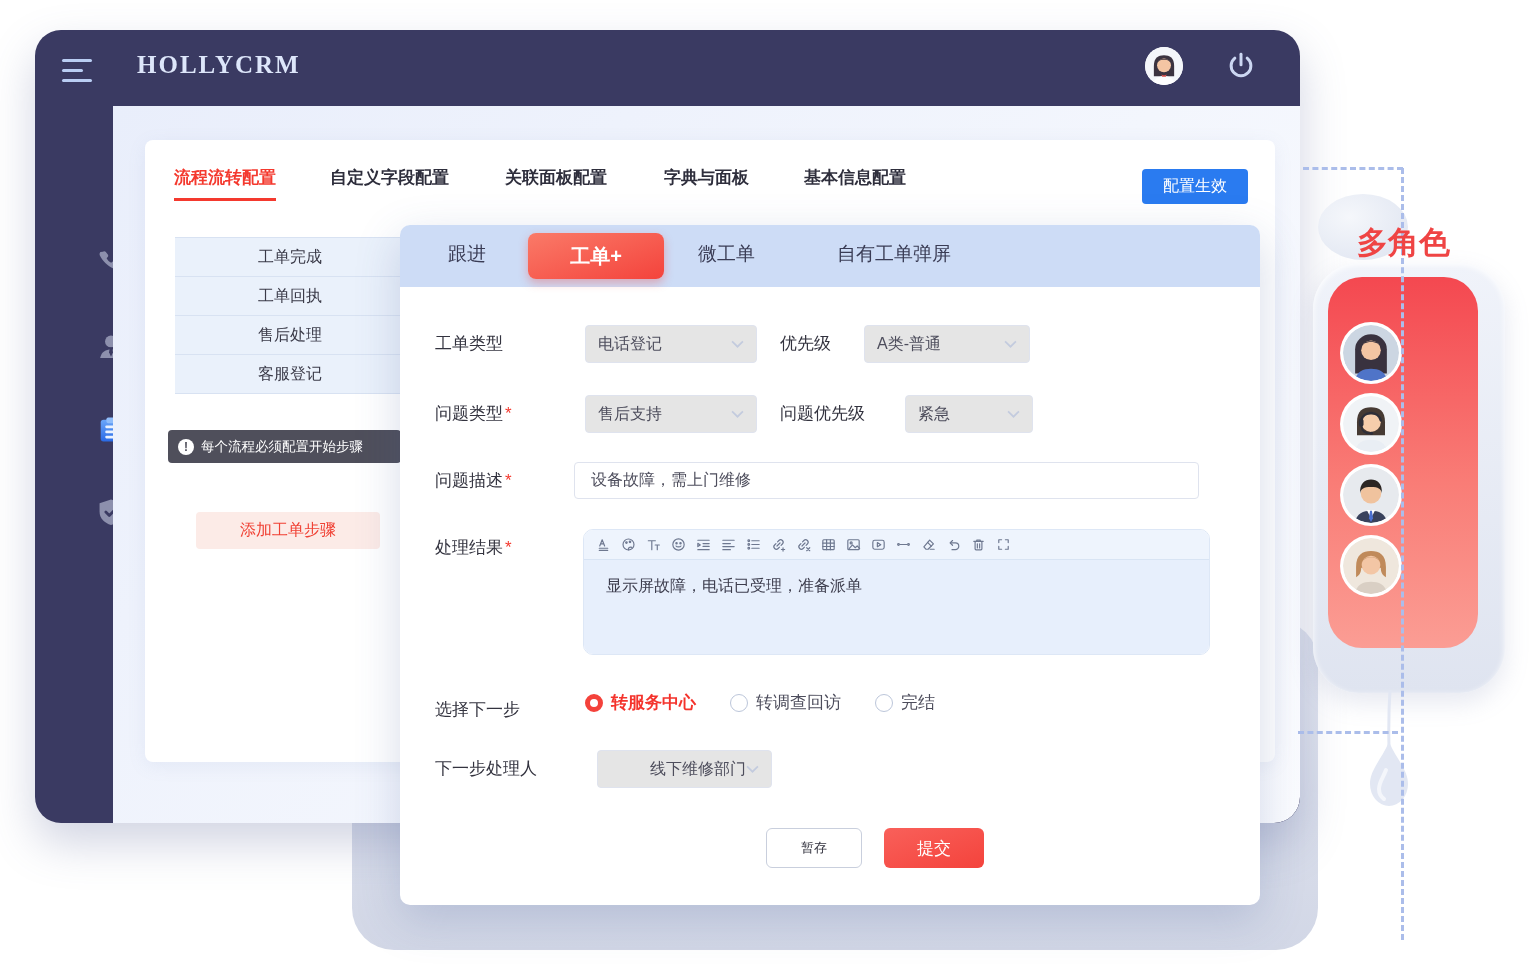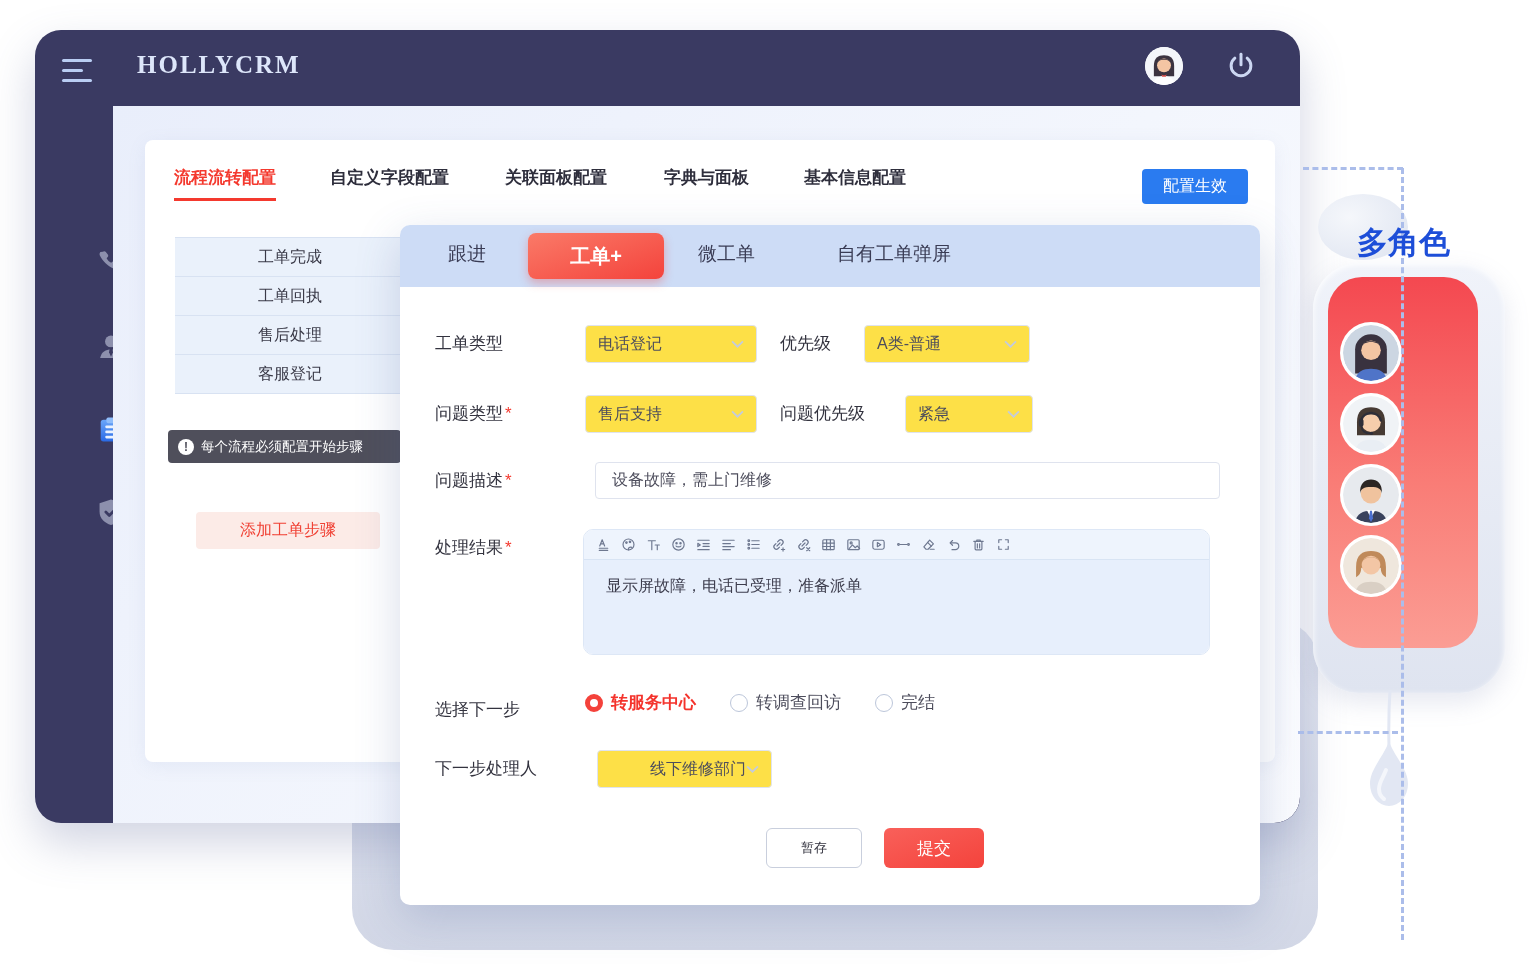--- a/index.html
+++ b/index.html
@@ -44,21 +44,21 @@
   
   .modal { left:400px; top:225px; width:860px; height:680px; background:#fff; border-radius:10px;
     box-shadow:0 14px 45px rgba(70,90,150,.22); z-index:5; }
   .mtabbar { left:0; top:0; width:860px; height:62px; background:#cddcf6; border-radius:10px 10px 0 0; }
   .mtab { position:absolute; top:16px; font-size:19px; color:#3a3c55; cursor:pointer; }
   .mtab-pill { position:absolute; left:128px; top:8px; width:136px; height:46px; border-radius:8px;
     background:linear-gradient(160deg,#fa7a68,#f4433c); color:#fff; font-size:20px; font-weight:bold;
     display:flex; align-items:center; justify-content:center; box-shadow:0 4px 10px rgba(244,67,60,.35); }
   .flabel { position:absolute; font-size:17px; color:#33333f; line-height:38px; white-space:nowrap; }
   .req { color:#f4392e; margin-left:2px; }
-  .sel { position:absolute; height:38px; background:#fde047; border:1px solid #dfe3ee; border-radius:4px;
+  .sel { position:absolute; height:38px; background:#e5e5e5; border:1px solid #dfe3ee; border-radius:4px;
     display:flex; align-items:center; justify-content:space-between; padding:0 12px;
     font-size:16px; color:#4d4d5c; cursor:pointer; }
   .txt-input { position:absolute; height:37px; background:#fff; border:1px solid #dfe3ee; border-radius:4px;
     font-size:16px; color:#4d4d5c; padding:0 16px; font-family:"Liberation Sans",sans-serif; }
   .editor { position:absolute; left:183px; top:304px; width:627px; height:126px; border-radius:10px;
     overflow:hidden; border:1px solid #dde7f6; }
   .ed-toolbar { height:30px; background:#eef4fd; border-bottom:1px solid #d8e4f4; display:flex;
     align-items:center; padding:0 8px; gap:3px; }
   .tbi { width:22px; height:22px; display:flex; align-items:center; justify-content:center; cursor:pointer; }
   .ed-body { height:96px; background:#e7effc; font-size:16px; color:#3d3d4d; padding:16px 22px; }
@@ -66,21 +66,21 @@
   .radio { display:flex; align-items:center; gap:8px; cursor:pointer; font-size:17px; color:#4d4d5c; }
   .rdot { width:18px; height:18px; border-radius:50%; background:#fff; border:1px solid #bcc6da; flex:none; }
   .radio.sel-on .rdot { border:5.5px solid #f4423b; }
   .radio.sel-on span { color:#f4332c; font-weight:bold; }
   .btn-save { position:absolute; left:366px; top:603px; width:96px; height:40px; background:#fff;
     border:1px solid #c9cfdd; border-radius:6px; font-size:13px; color:#33333f; }
   .btn-submit { position:absolute; left:484px; top:603px; width:100px; height:40px; border:none;
     background:linear-gradient(160deg,#f9605a,#f4433c); border-radius:6px; font-size:17px; color:#fff; }
 
   
-  .decor-caption { left:1357px; top:222px; font-size:31px; font-weight:bold; color:#1d4ed8; z-index:4; }
+  .decor-caption { left:1357px; top:222px; font-size:31px; font-weight:bold; color:#ef4444; z-index:4; }
   .cloud { left:1318px; top:194px; width:90px; height:66px; border-radius:50%;
     background:radial-gradient(ellipse at 35% 35%, #f5f7fb, #dde3f0); z-index:3; }
   .role-container { left:1313px; top:263px; width:192px; height:430px; border-radius:46px;
     background:linear-gradient(180deg,#f0f3fa,#dfe4f0); box-shadow:inset 0 2px 6px #fff, 0 10px 24px rgba(120,135,180,.18); z-index:2; }
   .role-panel { left:1328px; top:277px; width:150px; height:371px; border-radius:34px;
     background:linear-gradient(180deg,#f44850 0%,#f97c76 55%,#fb9d94 100%); z-index:3; }
   .role-avatar { position:absolute; left:12px; width:62px; height:62px; border-radius:50%;
     border:3px solid rgba(255,255,255,.55); background:#fff; overflow:hidden; }
   .dash-v { left:1401px; top:168px; width:0; height:772px; border-left:3px dashed #abbdea; z-index:4; }
   .dash-h1 { left:1303px; top:167px; width:100px; height:0; border-top:3px dashed #abbdea; z-index:4; }
@@ -226,21 +226,21 @@
   <div class="sel" style="left:505px;top:170px;width:128px;text-align:center;">
     <span>紧急</span>
     <svg class="icon" viewBox="0 0 12 7" width="13" height="8" fill="none" stroke="#c3cbde" stroke-width="1.6">
         <path d="M1 1l5 5 5-5"></path>
       </svg>
   </div>
 
   <div class="flabel" style="left:35px;top:237px;">
     <span>问题描述</span><span class="req">*</span>
   </div>
-  <input class="txt-input" style="left: 195px; top: 237px; width: 625px;" value="设备故障，需上门维修">
+  <input class="txt-input" style="left: 174px; top: 237px; width: 625px;" value="设备故障，需上门维修">
 
   <div class="flabel" style="left:35px;top:304px;">
     <span>处理结果</span><span class="req">*</span>
   </div>
   <div class="editor">
     <div class="ed-toolbar" id="ed-toolbar">
         <span class="tbi">
           <svg viewBox="0 0 18 18" width="17" height="17" fill="none" stroke="#6e7890" stroke-width="1.25" stroke-linecap="round" stroke-linejoin="round">
             <path d="M5 10.5 7.6 4l2.6 6.5M5.9 8.4h3.4"></path>
             <path d="M4.5 13h9M4.5 15.2h9"></path>

